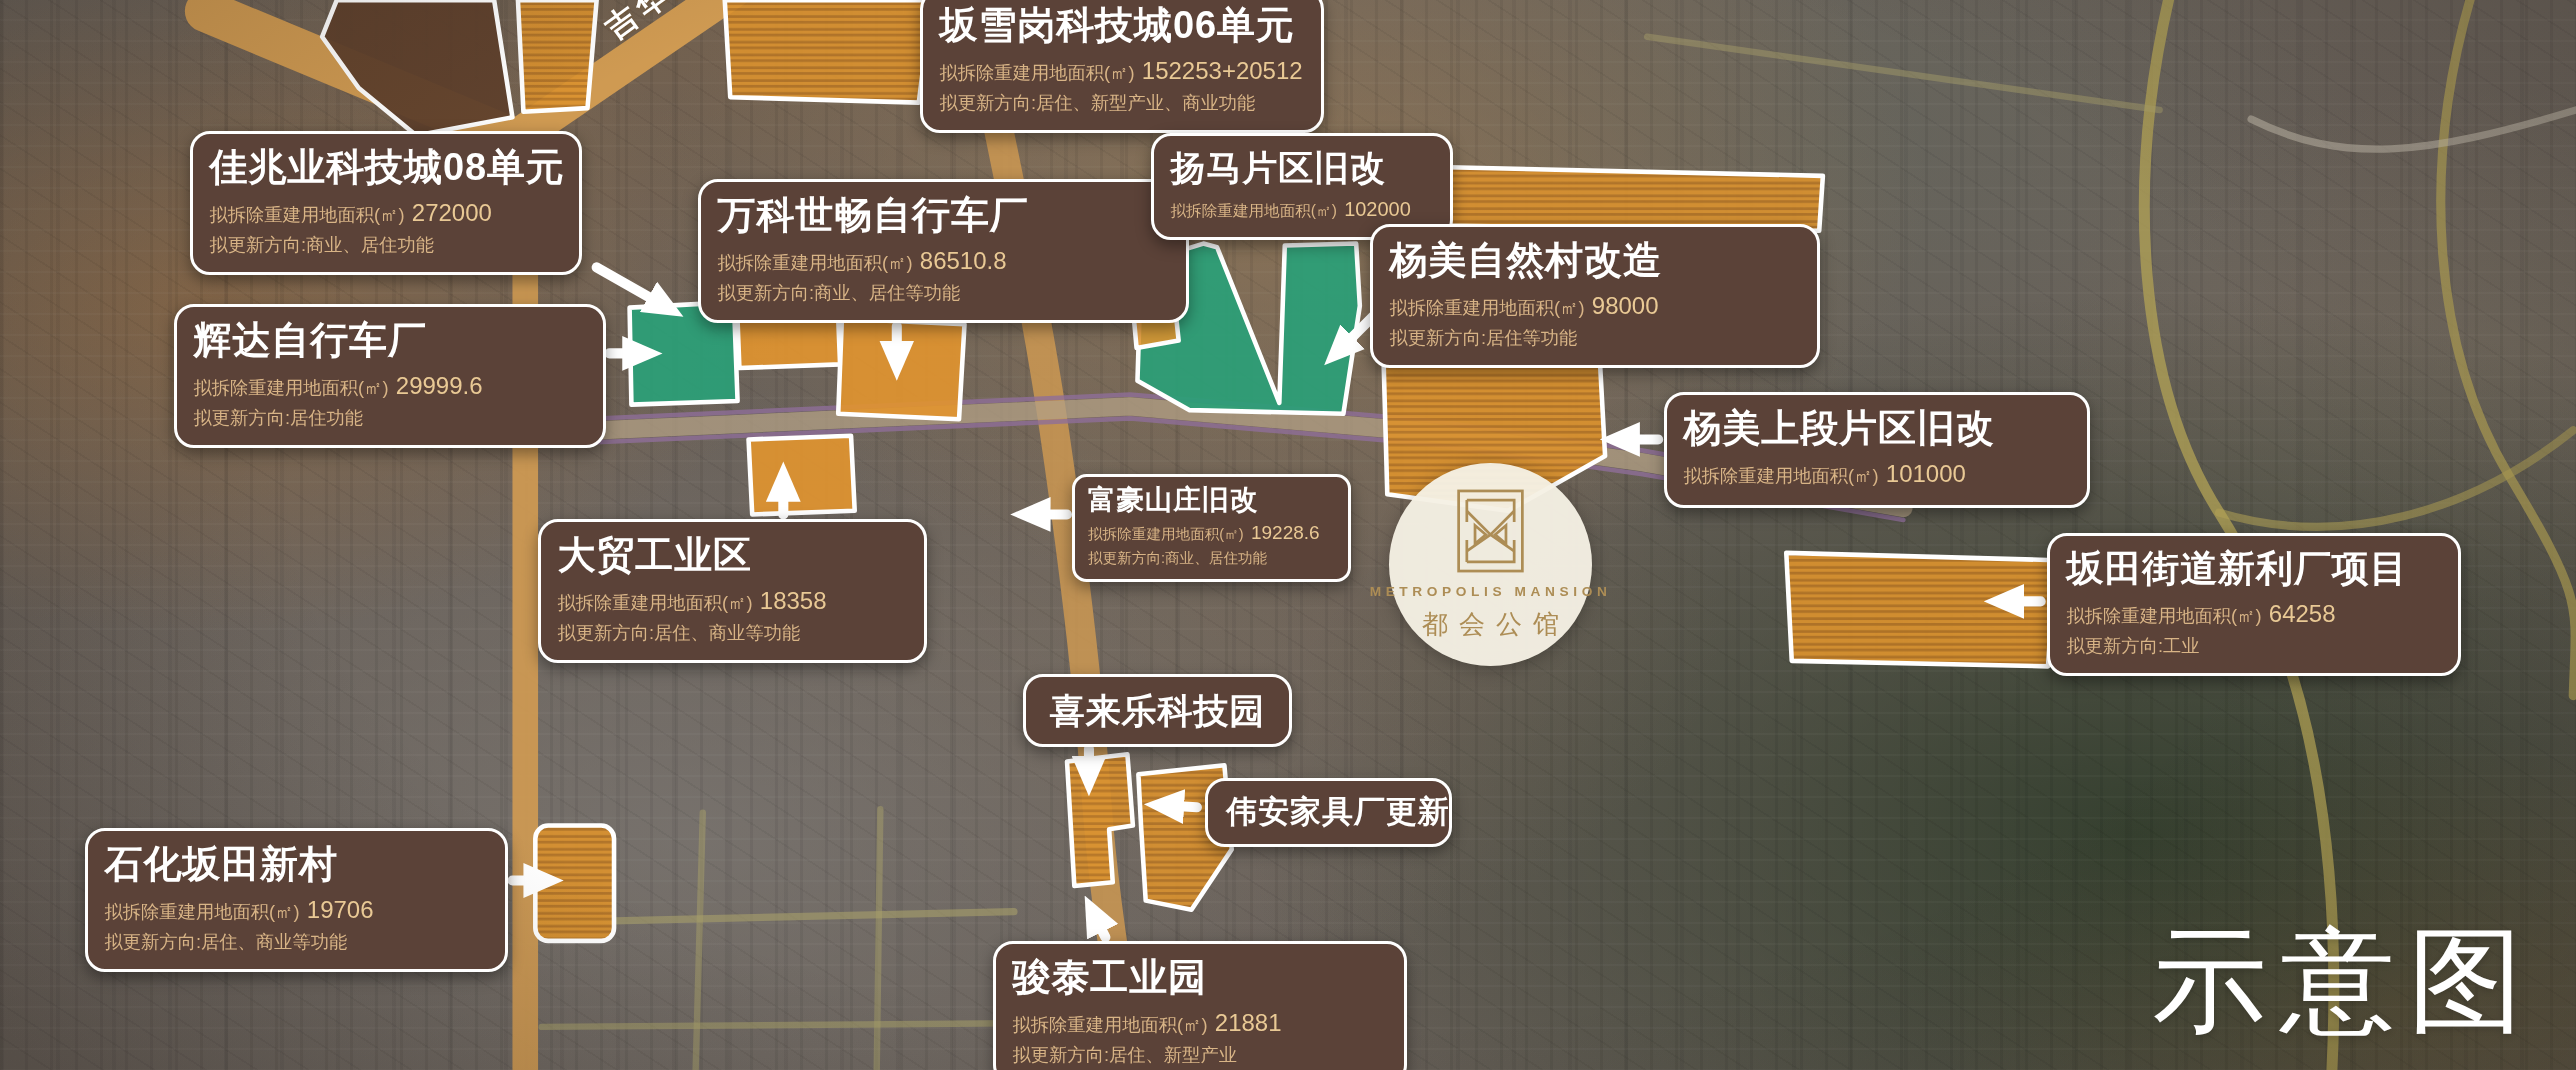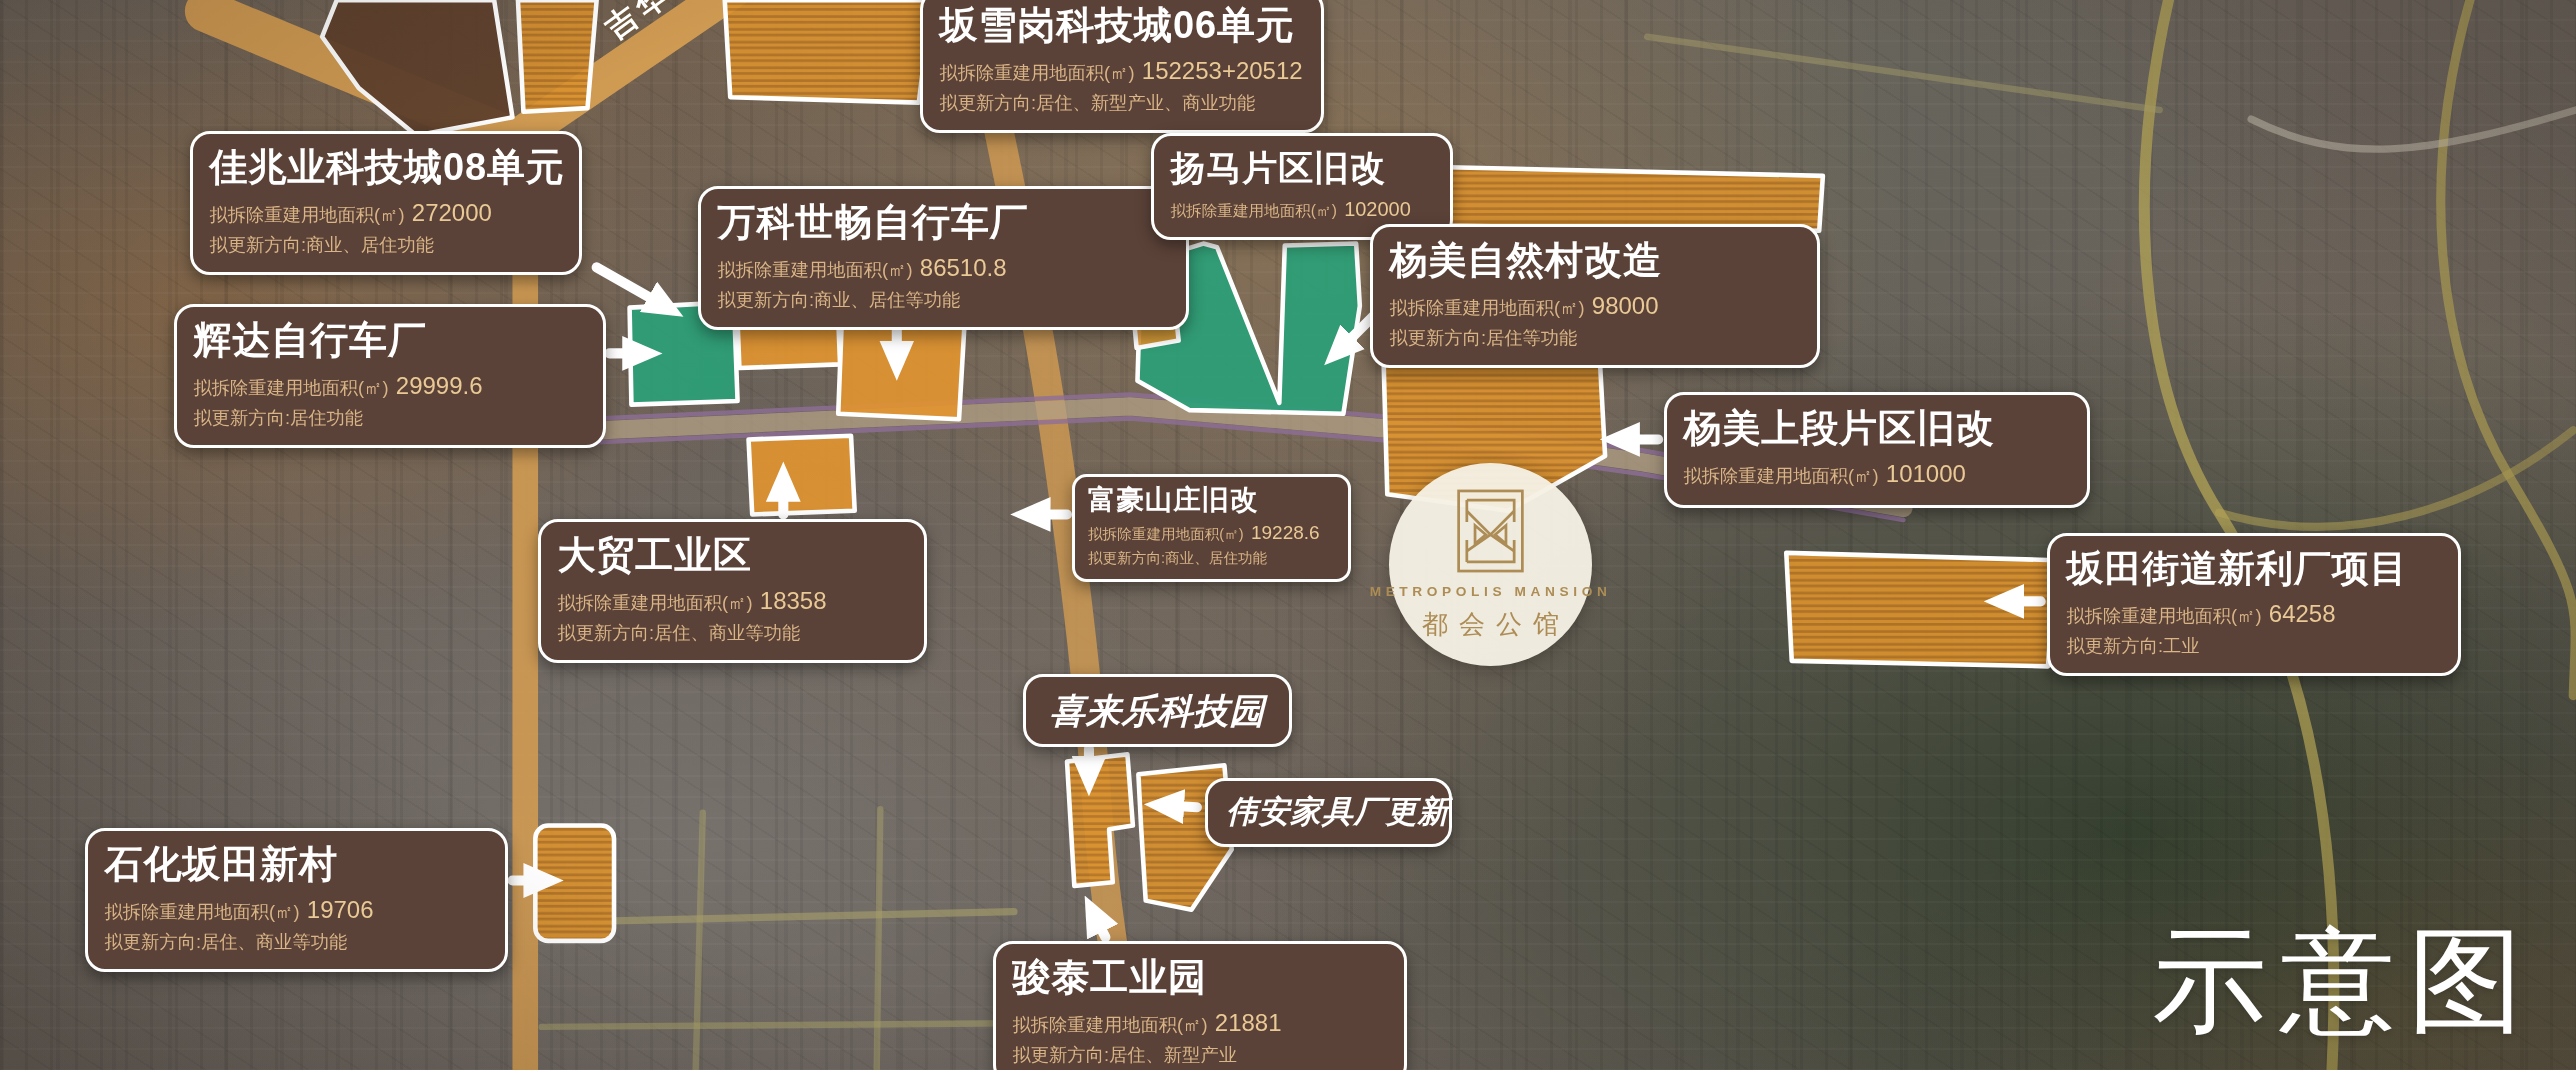--- a/index.html
+++ b/index.html
@@ -33,24 +33,24 @@
     background:var(--label_bg,#5b4238);
     border:3.7px solid var(--label_border,#ffffff);
     border-radius:20px;padding:11px 16.5px 13px 16.5px;
     box-shadow:0 5.5px 14.6px rgba(0,0,0,.38);z-index:40;}
   .label .title{font-size:38px;font-weight:700;color:#fff;white-space:nowrap;
     line-height:1.18;margin:0 0 5.5px 0;letter-spacing:0.9px;}
   .label .detail{font-size:18.3px;color:var(--detail_text,#d8b486);
     white-space:nowrap;line-height:1.5;}
   .label .detail .val{font-size:24px;color:var(--value_text,#e7c795);margin-left:7.3px;}
   .label.mini{padding:13px 18.3px;}
-  .label.mini .title{margin:0;text-align:center;font-style:italic;}
+  .label.mini .title{margin:0;text-align:center;}
   #L0{left:920px;top:-11px;width:404px;}
   #L1{left:190px;top:131px;width:392px;}
-  #L2{left:698px;top:186px;width:491px;}
+  #L2{left:698px;top:179px;width:491px;}
   #L3{left:1151px;top:133px;width:302px;}
   #L3 .title{font-size:35px;} #L3 .detail{font-size:15.6px;} #L3 .detail .val{font-size:20px;}
   #L4{left:1370px;top:224px;width:450px;}
   #L5{left:174px;top:304px;width:432px;}
   #L6{left:1664px;top:392px;width:426px;}
   #L7{left:1072px;top:474px;width:279px;border-radius:14.6px;padding:7.3px 13px 9.2px 13px;}
   #L7 .title{font-size:27.5px;margin-bottom:2.7px;} #L7 .detail{font-size:14.6px;} #L7 .detail .val{font-size:19px;}
   #L8{left:2047px;top:533px;width:414px;}
   #L8 .title{font-size:37px;}
   #L9{left:538px;top:519px;width:389px;}

